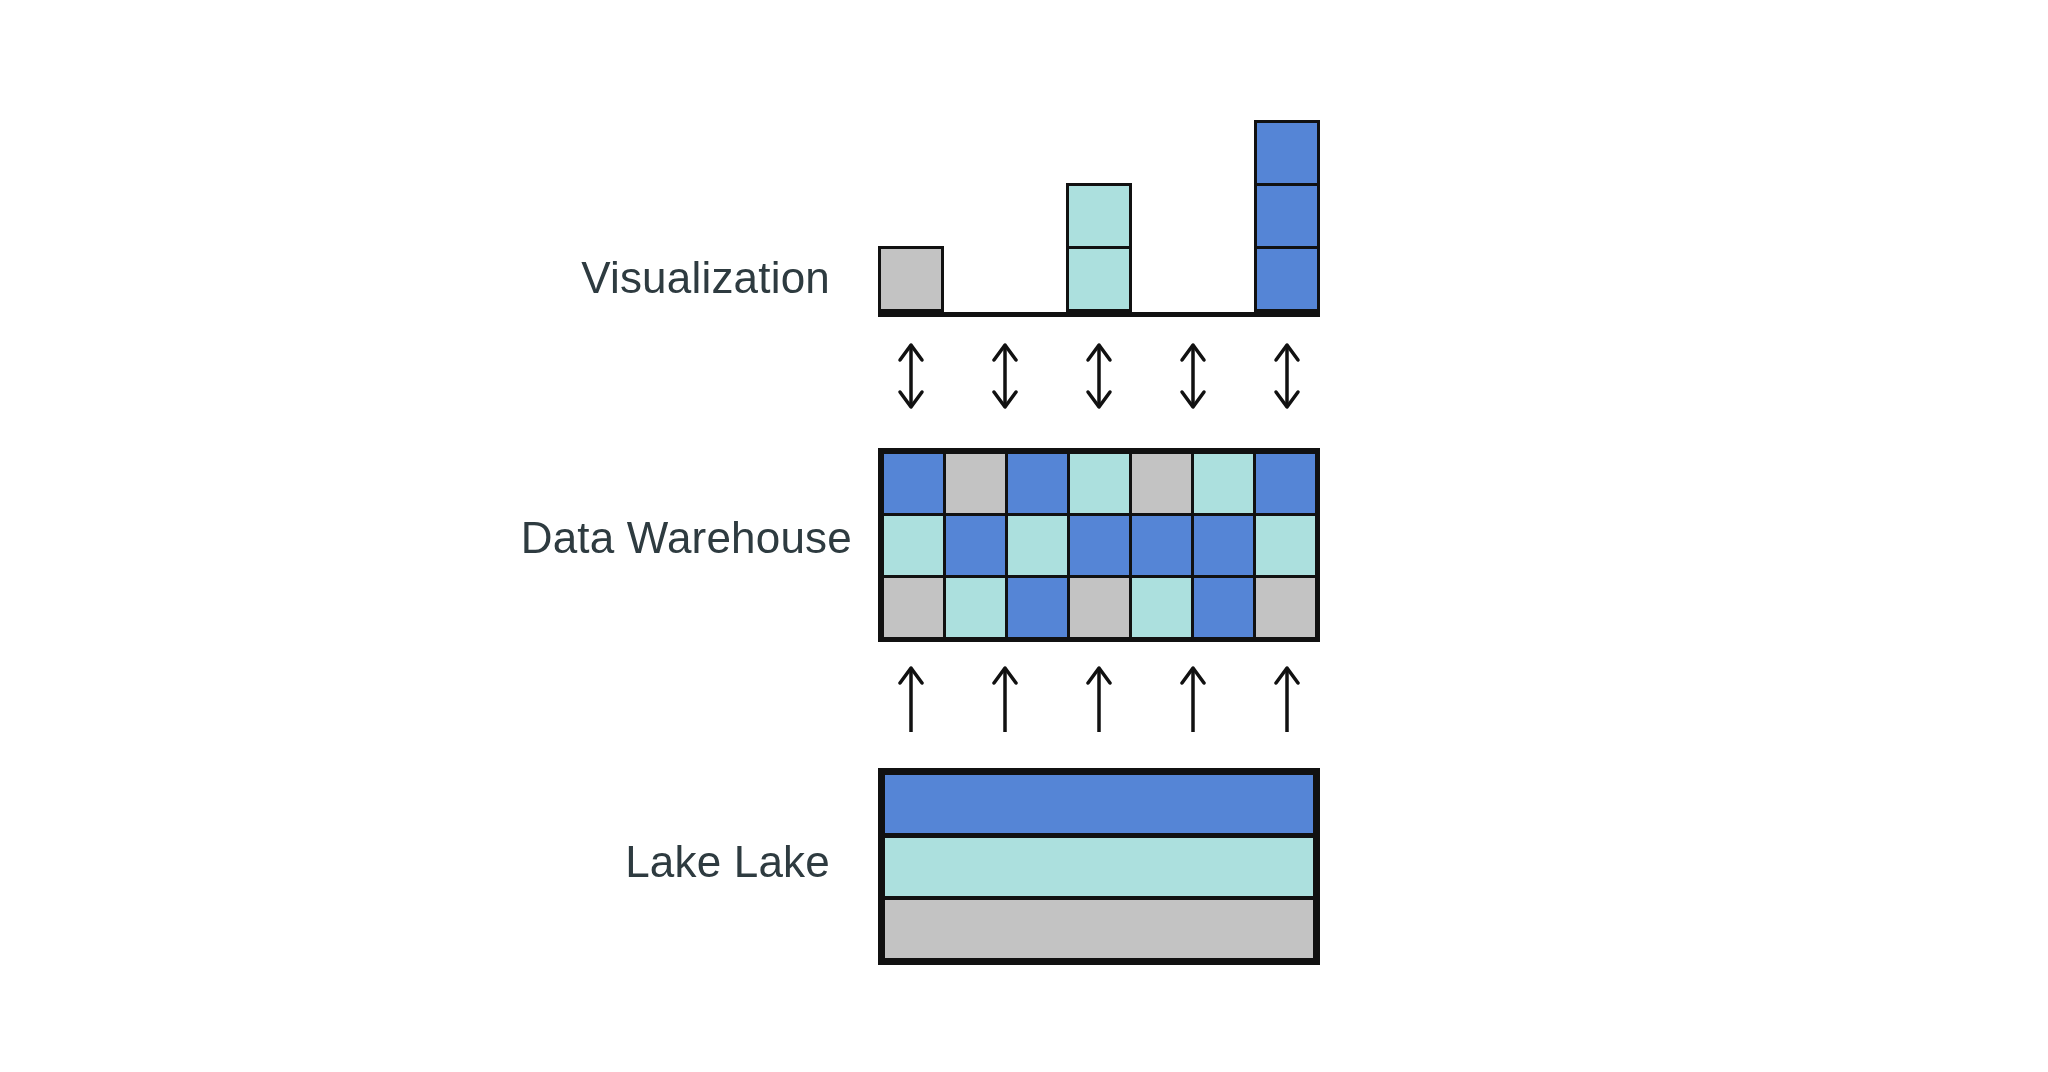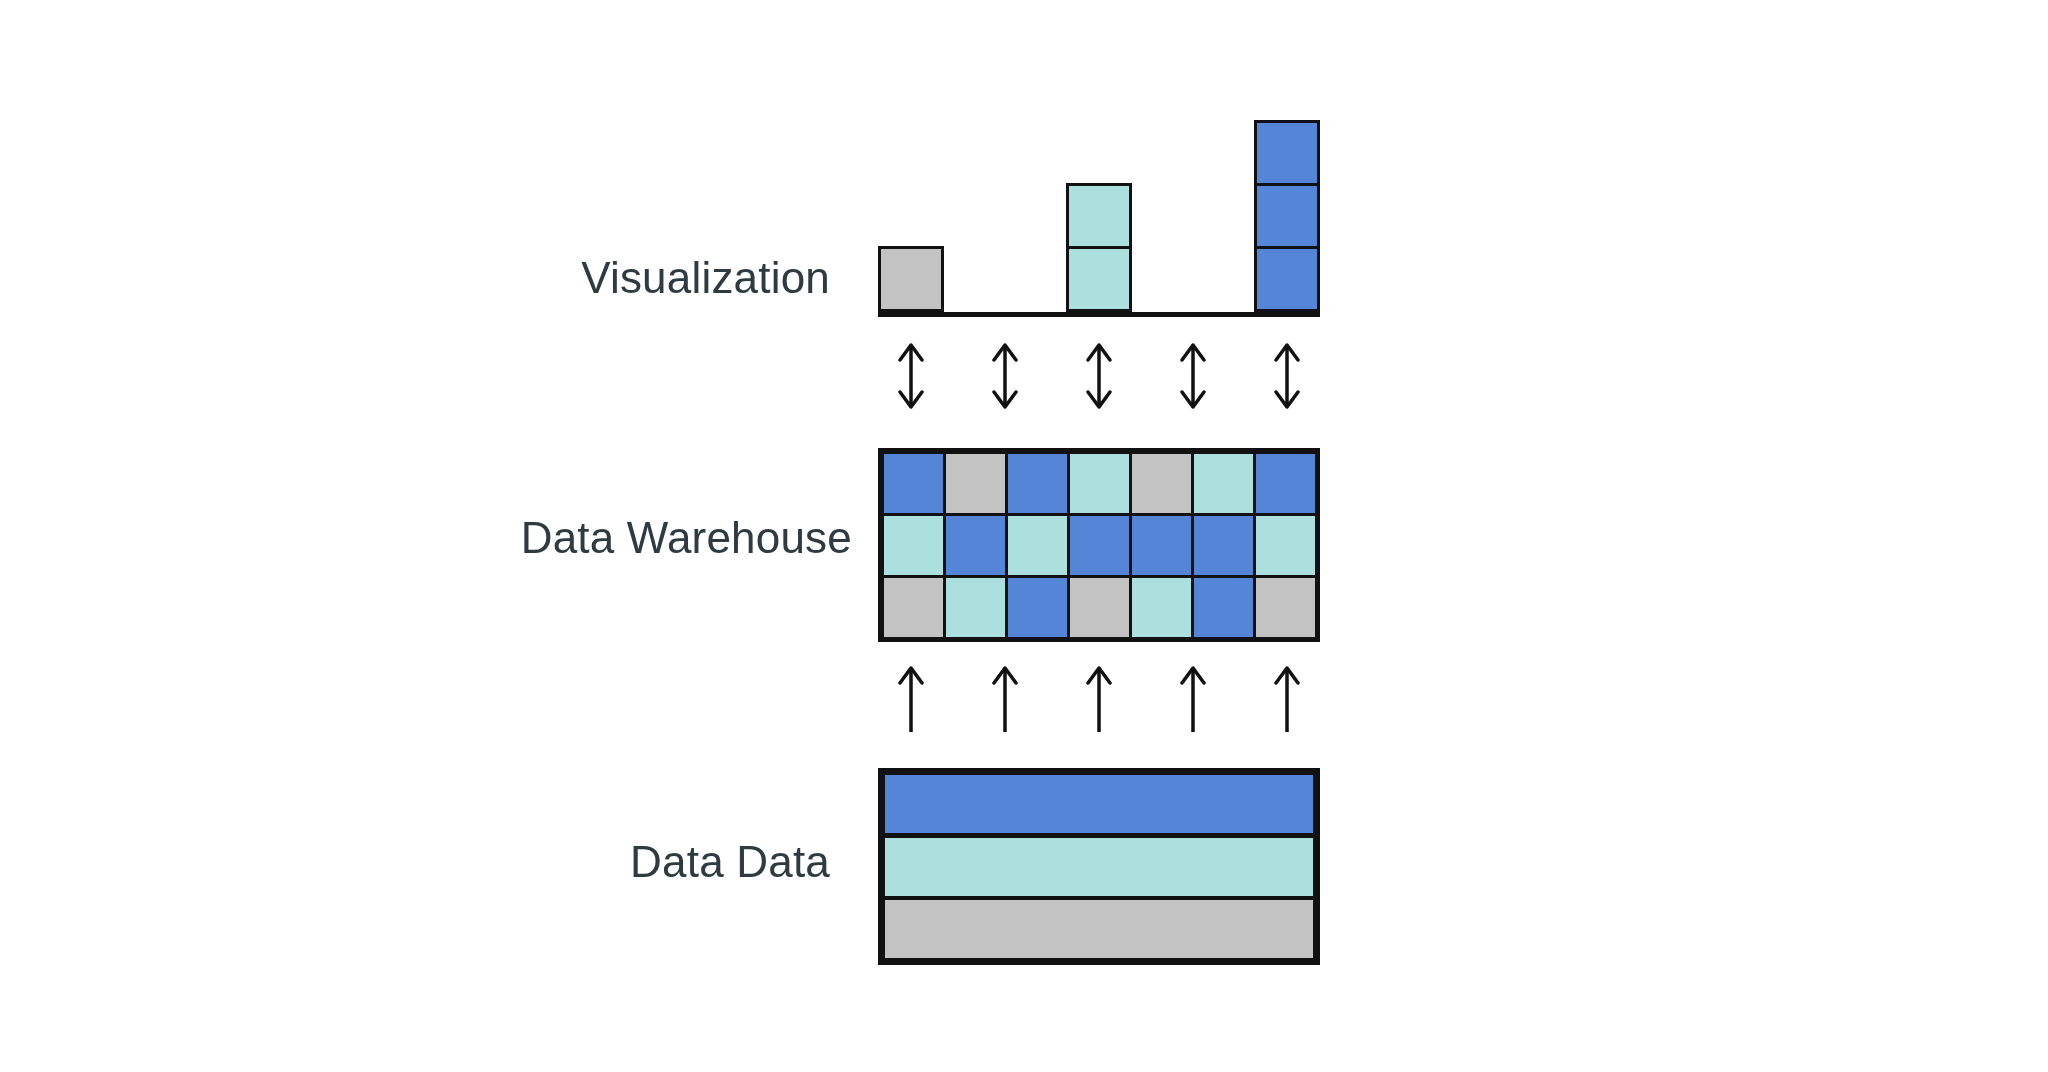--- a/index.html
+++ b/index.html
@@ -258,21 +258,21 @@
         </svg>
       </div>
       <div class="arrow-cell">
         <svg width="34" height="68" viewBox="0 0 34 68">
           <line x1="17" x2="17" y1="4" y2="66" stroke="#111111" stroke-width="3.5"></line>
           <polyline points="6,17 17,2 28,17" fill="none" stroke="#111111" stroke-width="3.5" stroke-linecap="round" stroke-linejoin="round"></polyline>
         </svg>
       </div>
     </div>
 
-  <div class="layer-label label-lake">Data Data</div>
+  <div class="layer-label label-lake">Lake Lake</div>
 
   <div class="stack-area" id="data-lake">
       <div class="lake-band" style="background: rgb(85, 133, 214);"></div>
       <div class="lake-band" style="background: rgb(172, 224, 222);"></div>
       <div class="lake-band" style="background: rgb(195, 195, 195);"></div>
     </div>
 
 </div>
 
 </body></html>

